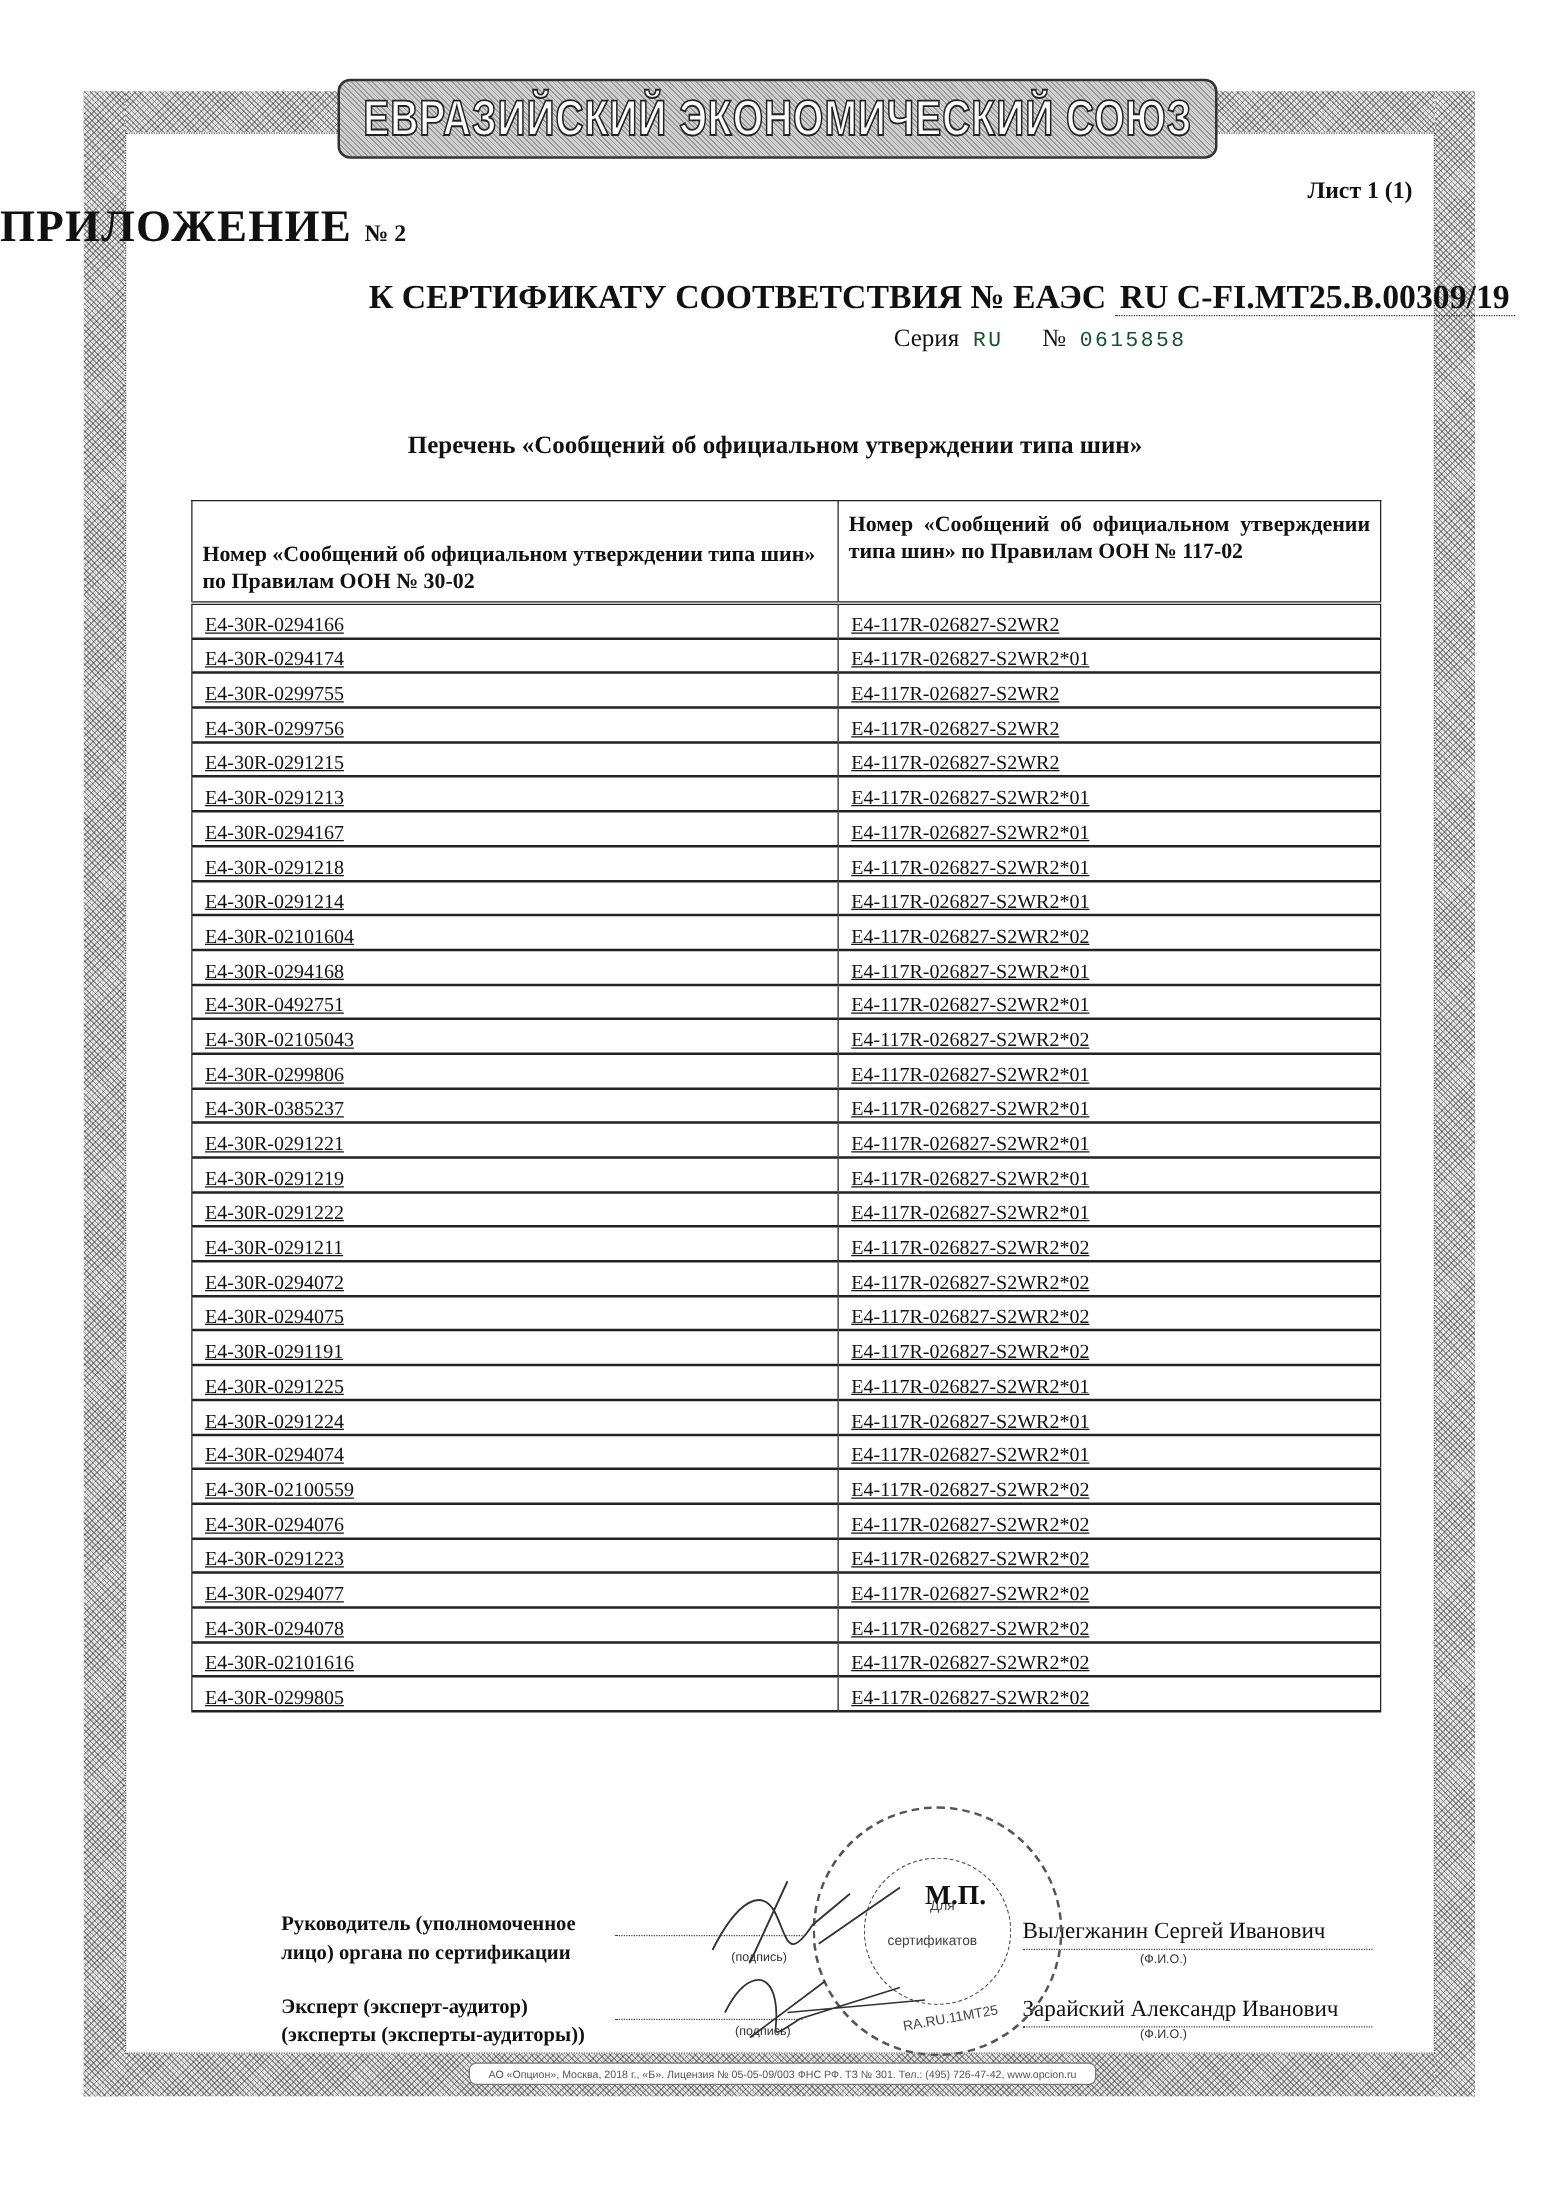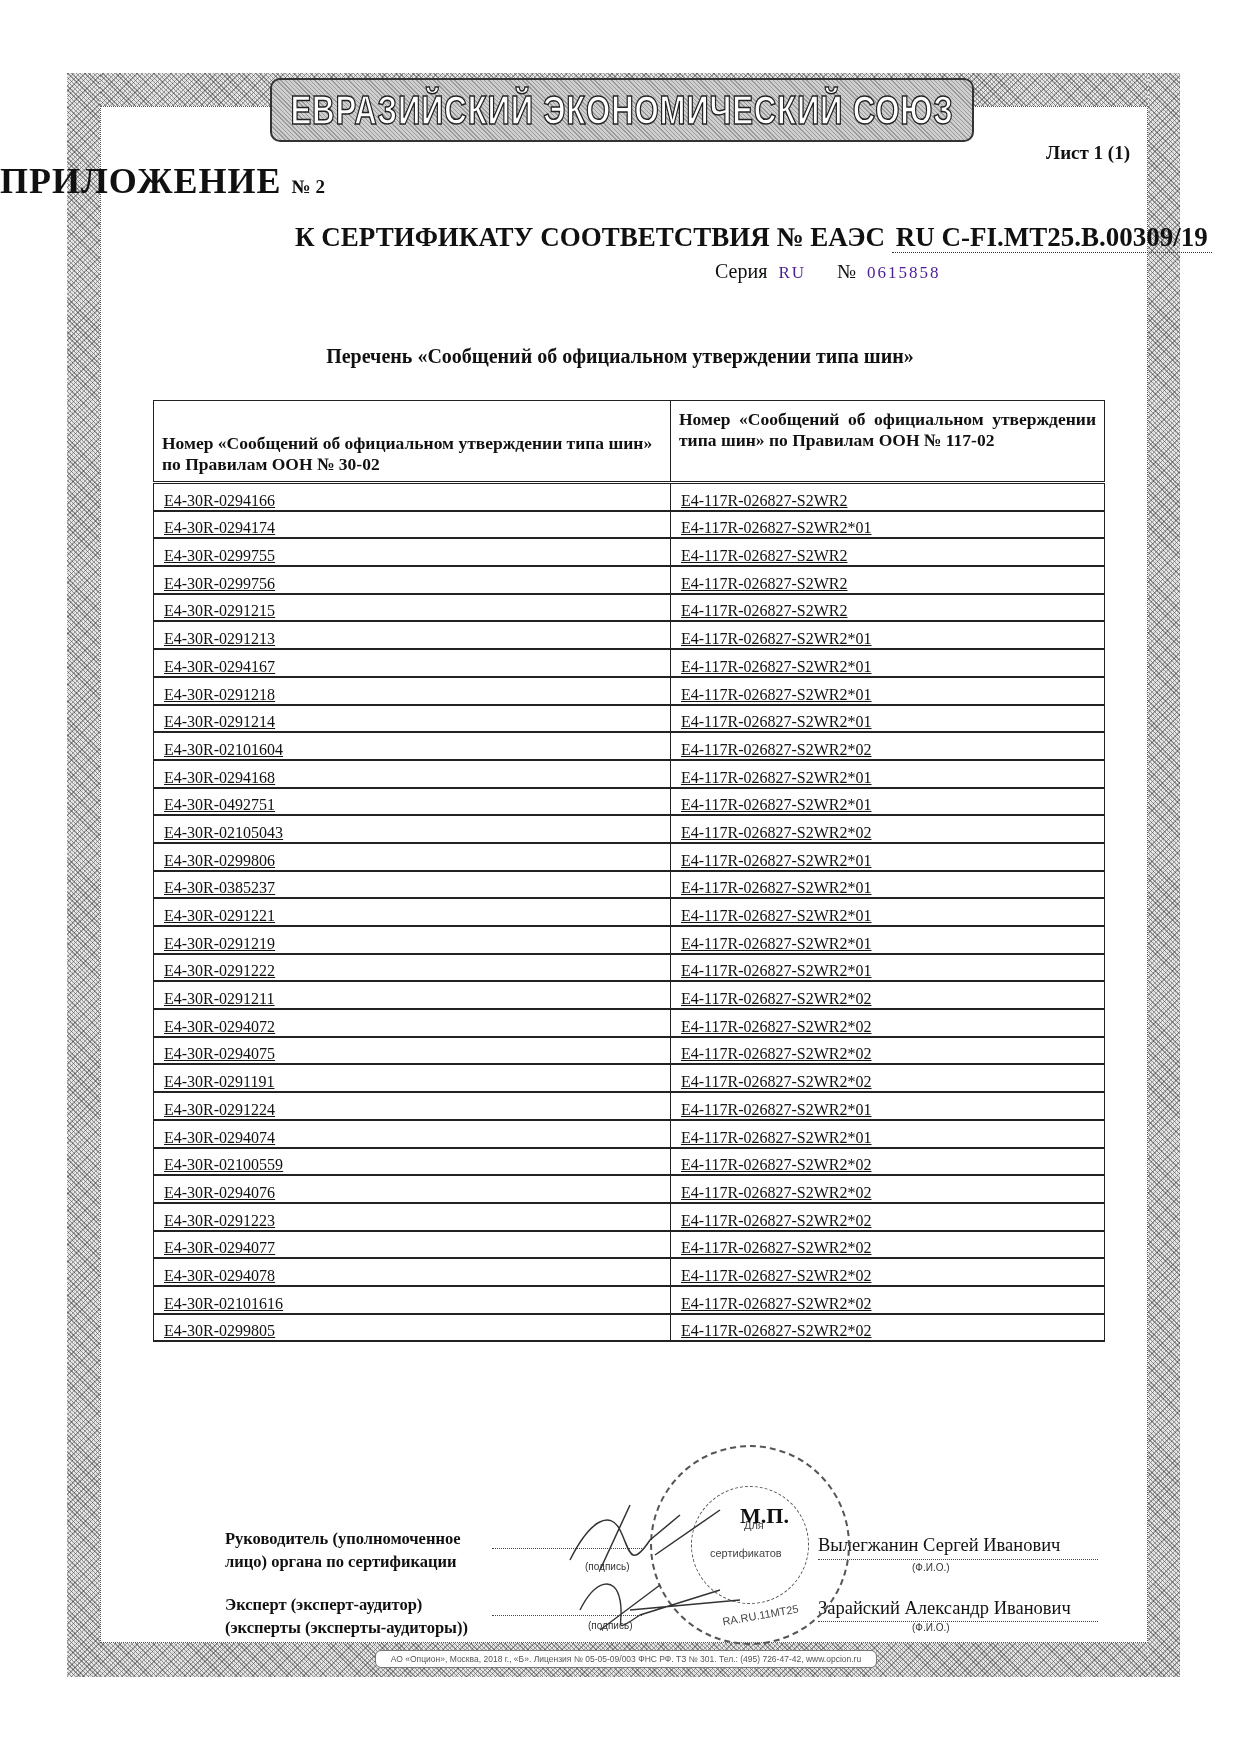--- a/index.html
+++ b/index.html
@@ -17,21 +17,21 @@
   }
   #frame-top    { left: 67px;  top: 73px;   width: 1113px; height: 33px; }
   #frame-bottom { left: 67px;  top: 1643px; width: 1113px; height: 34px; }
   #frame-left   { left: 67px;  top: 73px;   width: 33px;   height: 1604px; }
   #frame-right  { left: 1148px; top: 73px;  width: 32px;   height: 1604px; }
   .frame-inner {
     position: absolute; left: 100px; top: 106px; width: 1048px; height: 1537px;
     border: 1px dotted #555; box-sizing: border-box; background: #fff;
   }
   .union-banner {
-    position: absolute; left: 270px; top: 78px; width: 700px; height: 60px;
+    position: absolute; left: 270px; top: 63px; width: 700px; height: 60px;
     border: 2px solid #333; border-radius: 10px; background: #cfcfcf;
     display: flex; align-items: center; justify-content: center;
     background-image: repeating-linear-gradient(45deg, rgba(0,0,0,0.25) 0 1px, transparent 1px 3px);
     text-align: center;
   }
   .union-banner span {
     font-family: "Liberation Sans", "DejaVu Sans", sans-serif; font-weight: bold;
     font-size: 40px; letter-spacing: 1px; color: #fff;
     -webkit-text-stroke: 1.5px #222; transform: scaleX(0.78);
     white-space: nowrap;
@@ -46,21 +46,21 @@
   .title .num { font-size: 19px; margin-left: 10px; letter-spacing: 0; }
   .cert-line {
     position: absolute; left: 295px; top: 222px; font-size: 27px; font-weight: bold;
     white-space: nowrap;
   }
   .cert-line .cert-no { border-bottom: 1px dotted #333; padding: 0 4px; }
   .series {
     position: absolute; left: 715px; top: 260px; font-size: 20px; white-space: nowrap;
   }
   .series .faint {
-    color: #4c1d95; font-family: Liberation Serif, serif;
+    color: #14532d; font-family: Liberation Mono, monospace;
     font-size: 17px; letter-spacing: 2px; margin: 0 26px 0 6px;
   }
   .list-title {
     position: absolute; left: 0; width: 1240px; top: 345px; text-align: center;
     font-size: 20px; font-weight: bold;
   }
   table.reg {
     position: absolute; left: 153px; top: 400px; width: 952px;
     border-collapse: collapse; font-size: 16px;
   }
@@ -228,20 +228,24 @@
       </tr>
       <tr>
         <td><span>E4-30R-0294075</span></td>
         <td><span>E4-117R-026827-S2WR2*02</span></td>
       </tr>
       <tr>
         <td><span>E4-30R-0291191</span></td>
         <td><span>E4-117R-026827-S2WR2*02</span></td>
       </tr>
       <tr>
+        <td><span>E4-30R-0291225</span></td>
+        <td><span>E4-117R-026827-S2WR2*01</span></td>
+      </tr>
+      <tr>
         <td><span>E4-30R-0291224</span></td>
         <td><span>E4-117R-026827-S2WR2*01</span></td>
       </tr>
       <tr>
         <td><span>E4-30R-0294074</span></td>
         <td><span>E4-117R-026827-S2WR2*01</span></td>
       </tr>
       <tr>
         <td><span>E4-30R-02100559</span></td>
         <td><span>E4-117R-026827-S2WR2*02</span></td>

